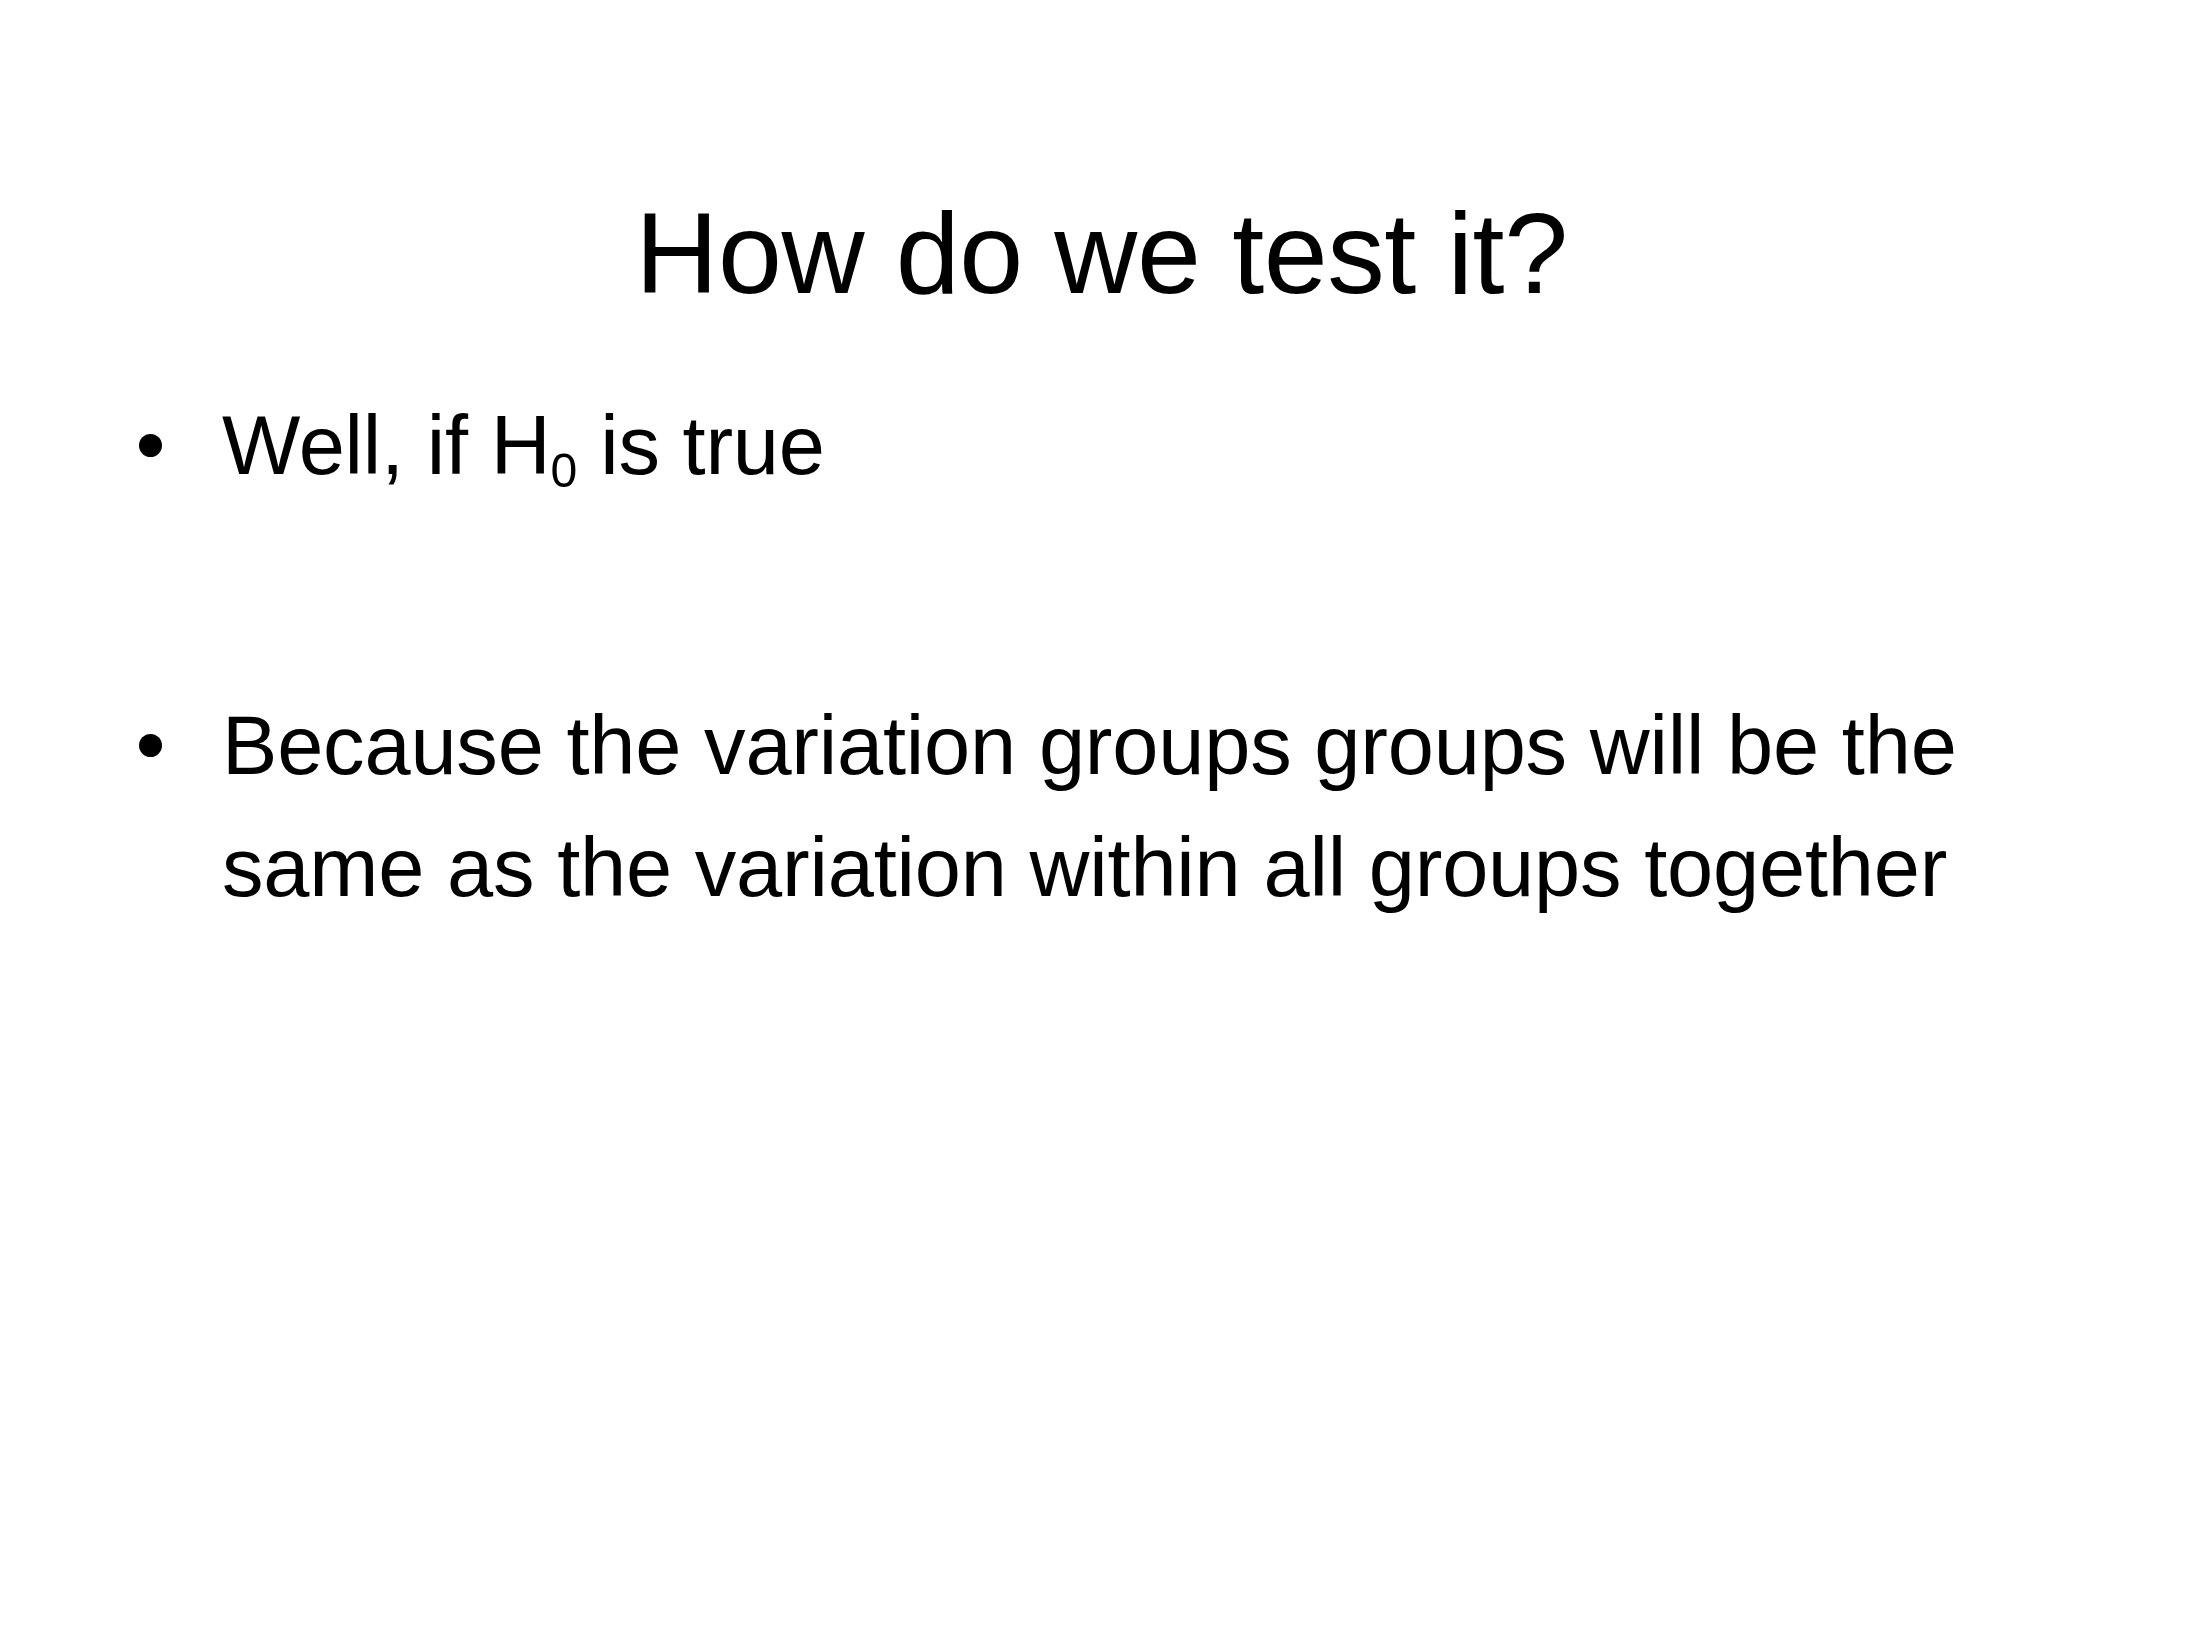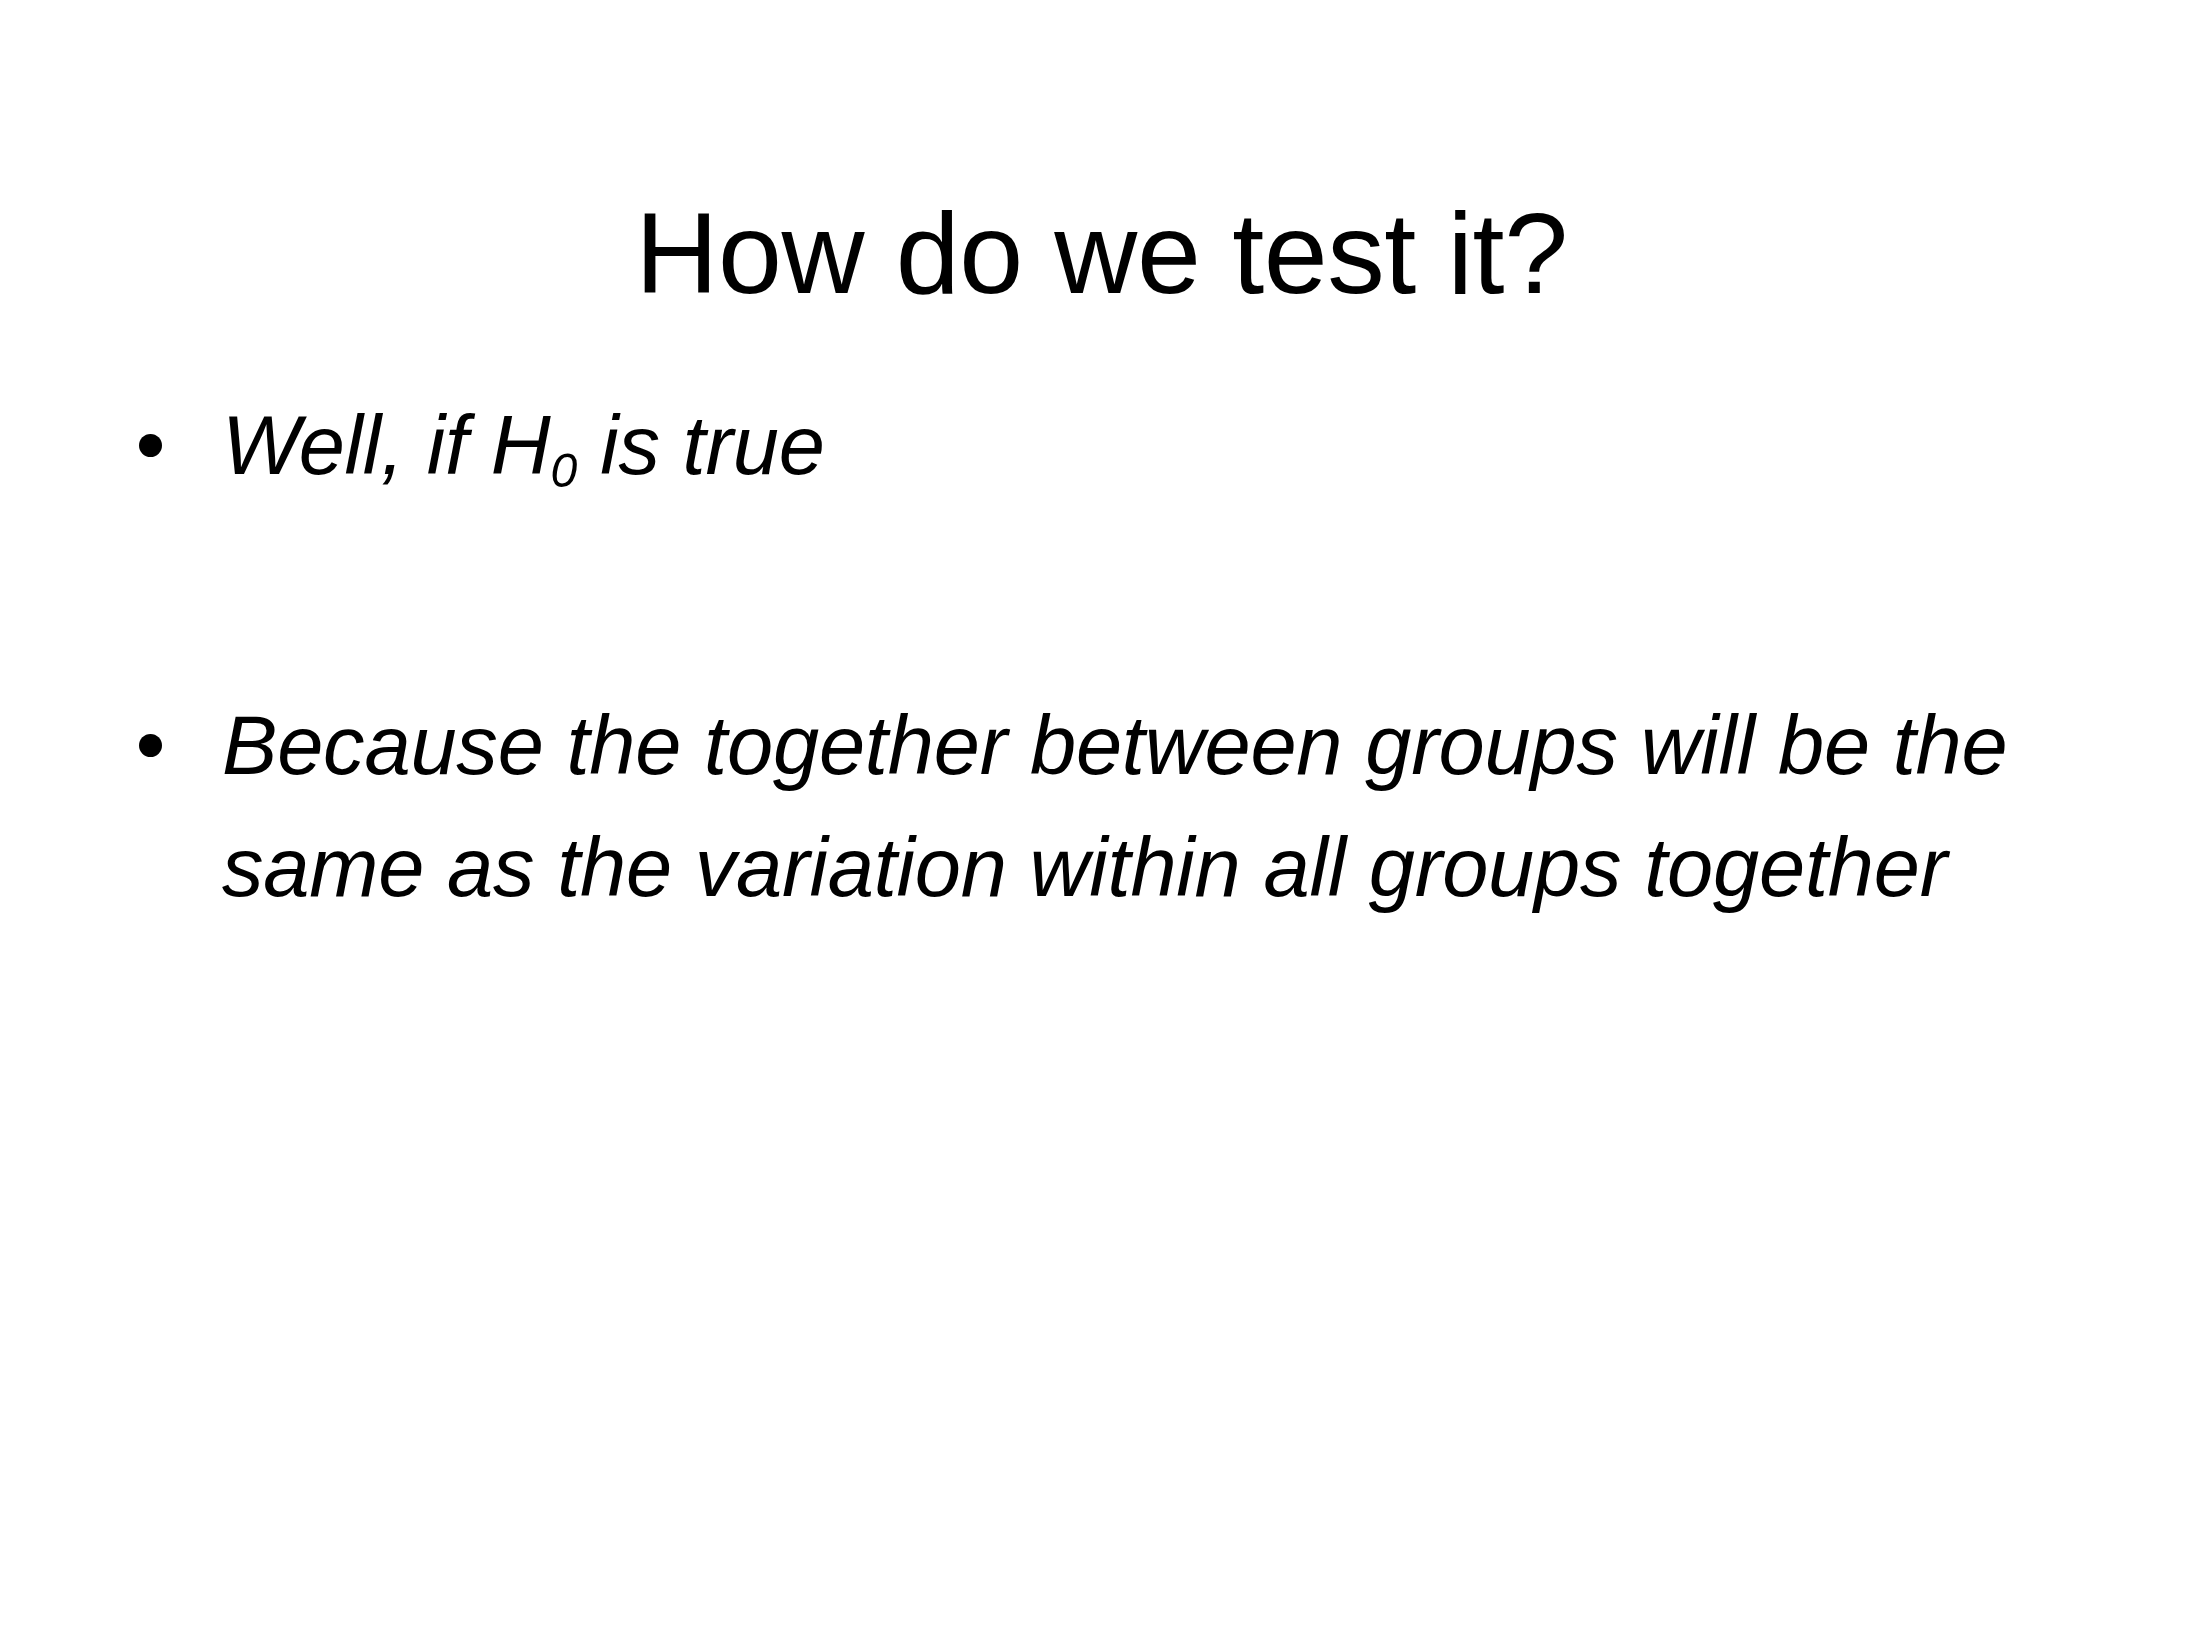--- a/index.html
+++ b/index.html
@@ -48,21 +48,20 @@
 
   .bullet-item {
     position: relative;
     display: block;
     padding-left: 93px;
     font-size: 83px;
     line-height: 122px;
     font-weight: 400;
     color: #000000;
     letter-spacing: -0.2px;
-    font-style: italic;
   }
 
   .bullet-item .bullet-dot {
     position: absolute;
     left: 10.3px;
     top: 49px;
     width: 23px;
     height: 23px;
     border-radius: 50%;
     background: #000000;
@@ -97,18 +96,18 @@
   <div class="body-block">
 
     <div class="bullet-item gap-1">
       <span class="bullet-dot"></span>
       <span class="bullet-text"><span class="nowrap"><span>Well, if H</span><span class="sub">0</span><span> is true</span></span></span>
     </div>
 
 
     <div class="bullet-item">
       <span class="bullet-dot"></span>
-      <span class="bullet-text">Because the together between groups will be the same as the variation within all groups together</span>
+      <span class="bullet-text">Because the variation groups groups will be the same as the variation within all groups together</span>
     </div>
 
   </div>
 </div>
 
 
 </body></html>

